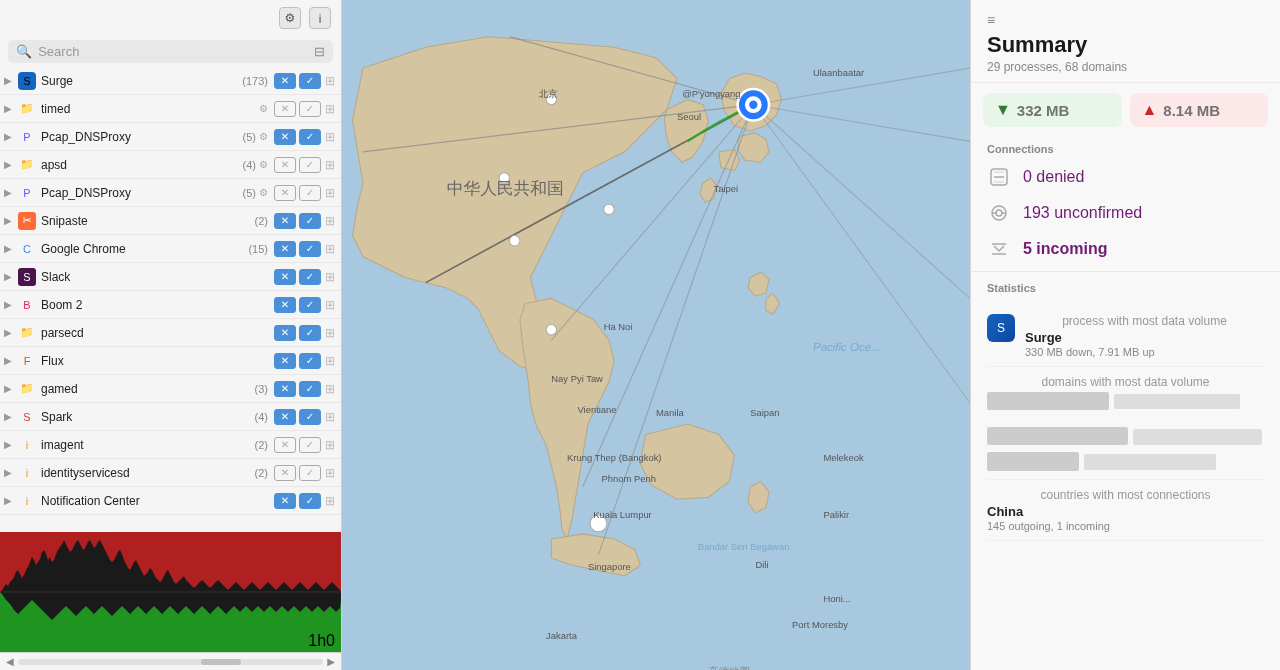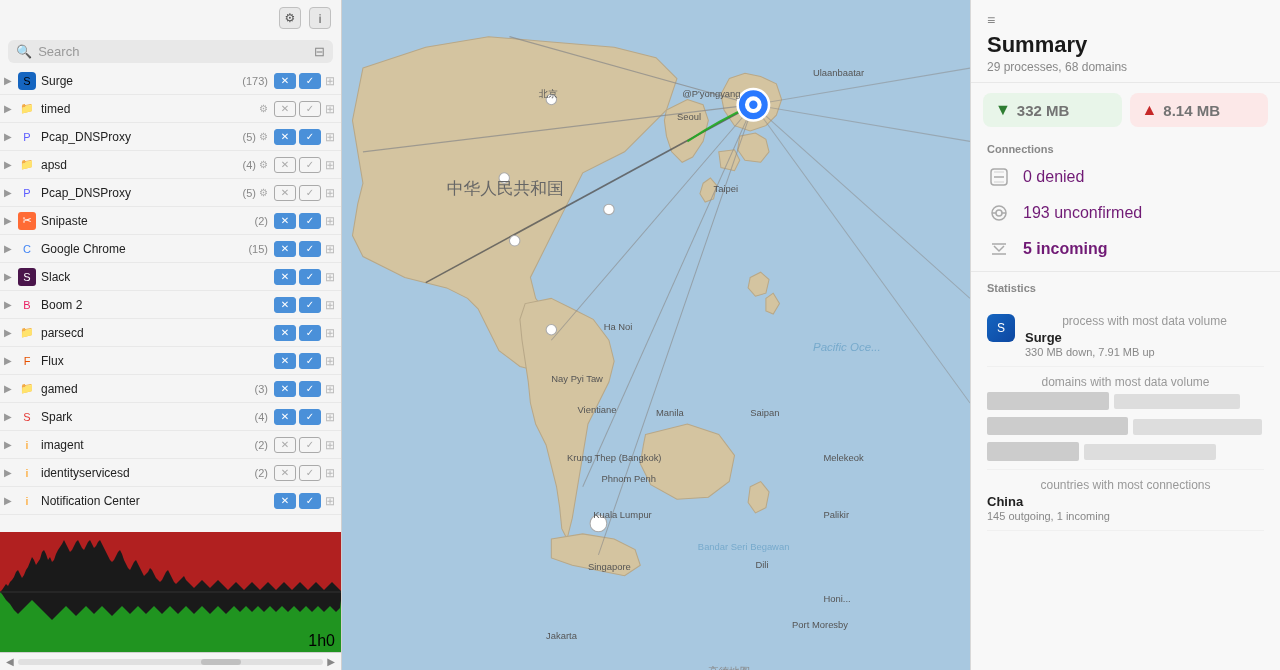--- a/index.html
+++ b/index.html
@@ -474,21 +474,21 @@
       <div class="stat-item-info">
         <div class="stat-item-sub">process with most data volume</div>
         <div class="stat-item-name">Surge</div>
         <div class="stat-item-detail">330 MB down, 7.91 MB up</div>
       </div>
     </div>
 
     <div class="stat-item">
       <div class="stat-item-info">
         <div class="stat-item-sub">domains with most data volume</div>
-        <div style="margin-bottom:6px">
+        <div style="margin-bottom:16px">
           <div class="blurred-text">██████████.com</div>
           <div class="blurred-sub">179 MB down, 45.2 kB up</div>
         </div>
         <div style="margin-bottom:6px">
           <div class="blurred-text">██████████.com.cn</div>
           <div class="blurred-sub">55.6 MB down, 78.5 kB up</div>
         </div>
         <div>
           <div class="blurred-text">██████████</div>
           <div class="blurred-sub">25.5 MB down, 2.61 MB up</div>

